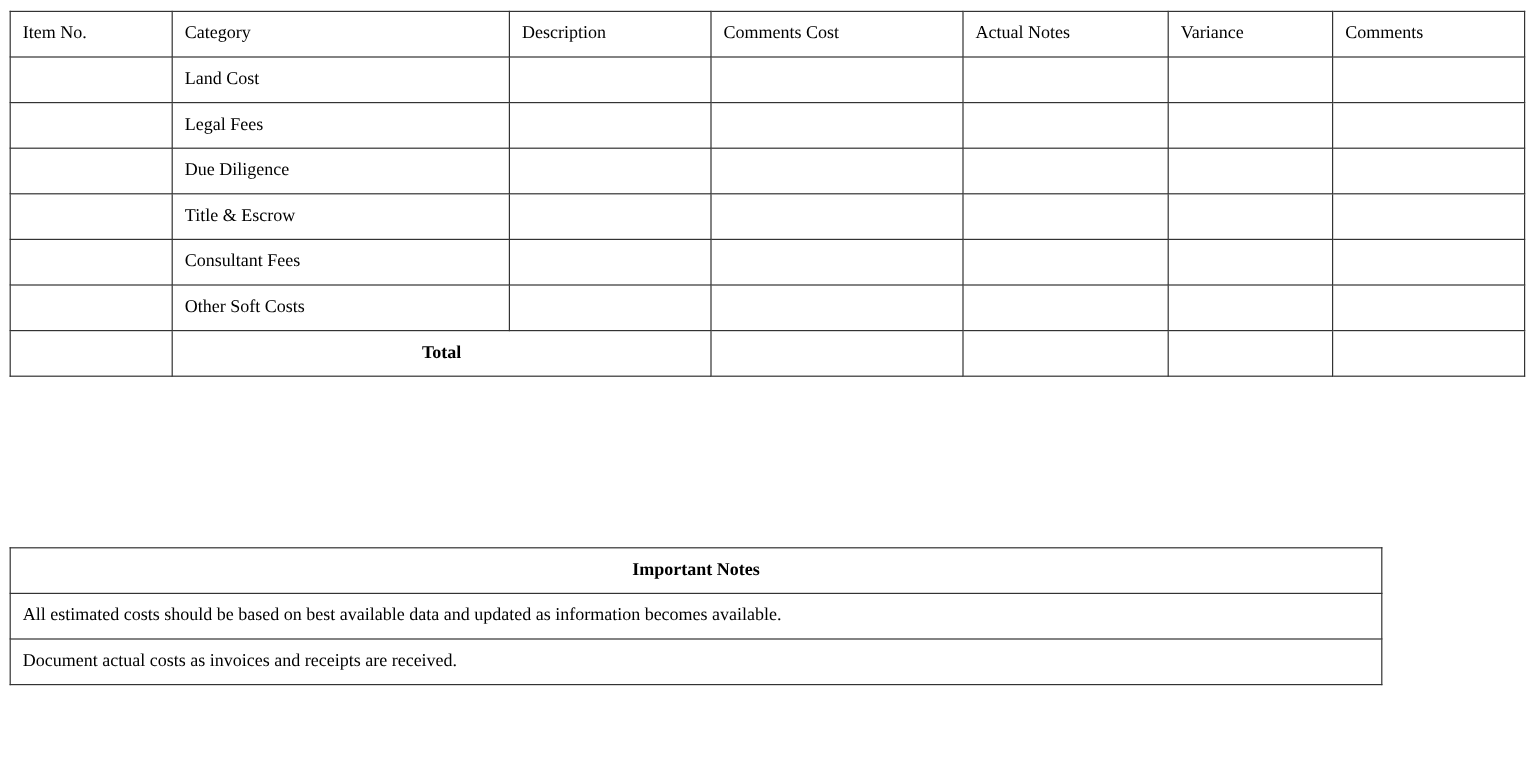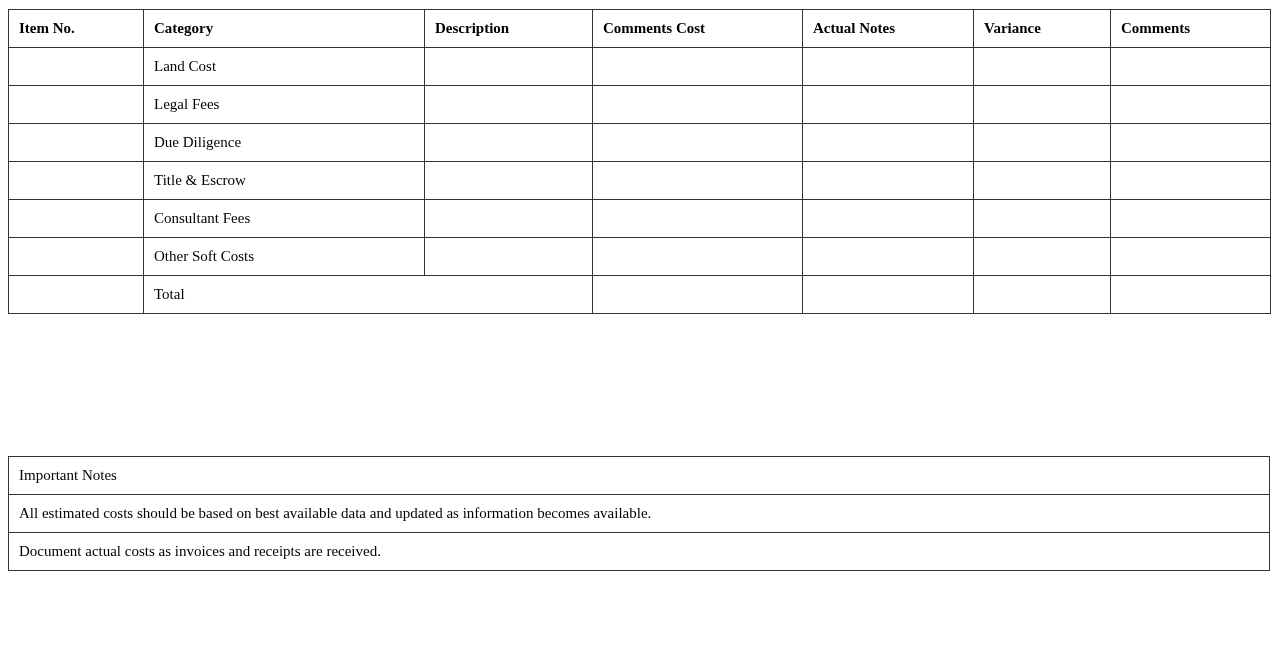--- a/index.html
+++ b/index.html
@@ -1,24 +1,24 @@
 <!DOCTYPE html>
 <html><head>
   <meta charset="utf-8">
   <style>
     html, body { margin: 0; padding: 0; background: #ffffff; }
     body { width: 1278px; height: 650px; overflow: hidden; position: relative;
            font-family: "Liberation Serif", serif; font-size: 15px; color: #000; }
-    table { border-collapse: collapse; position: absolute; left: 8px; width: 1262px; table-layout: fixed; }
+    table { border-collapse: collapse; position: absolute; left: 8px; width: 1144px; table-layout: fixed; }
     td, th { border: 1px solid #333333; height: 38px; padding: 0 10px; text-align: left;
              vertical-align: middle; box-sizing: border-box; }
-    th { font-weight: bold; }
+    th { font-weight: normal; }
     #cost-table { top: 9px; }
     #notes-table { top: 456px; }
-    .bold { font-weight: normal; }
+    .bold { font-weight: bold; text-align: center; }
   </style>
 </head>
 <body>
 
 <table id="cost-table">
   <colgroup>
     <col style="width:135px">
       <col style="width:281px">
       <col style="width:168px">
     <col style="width:210px">

